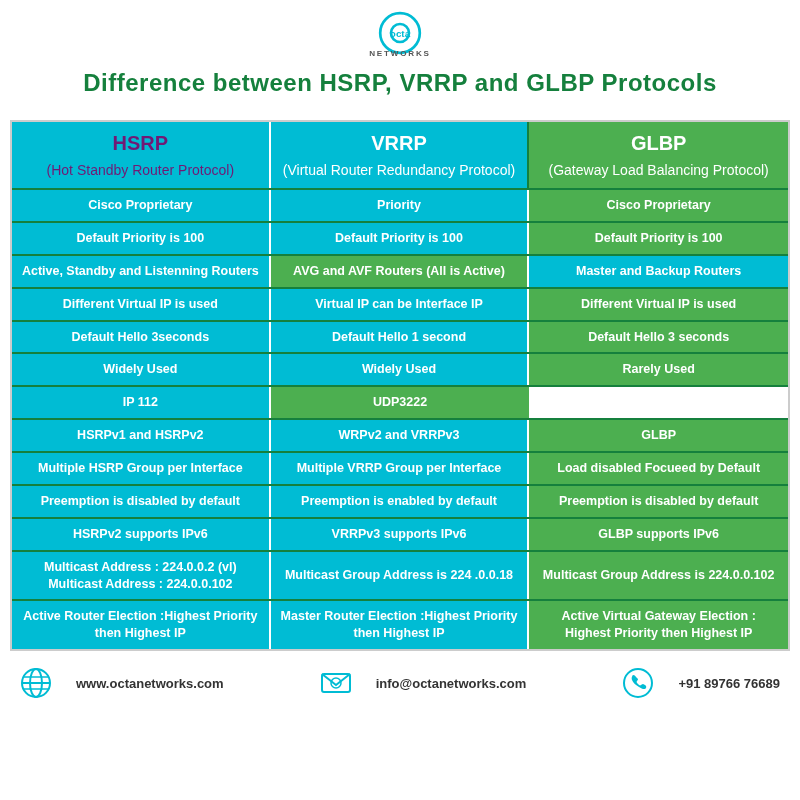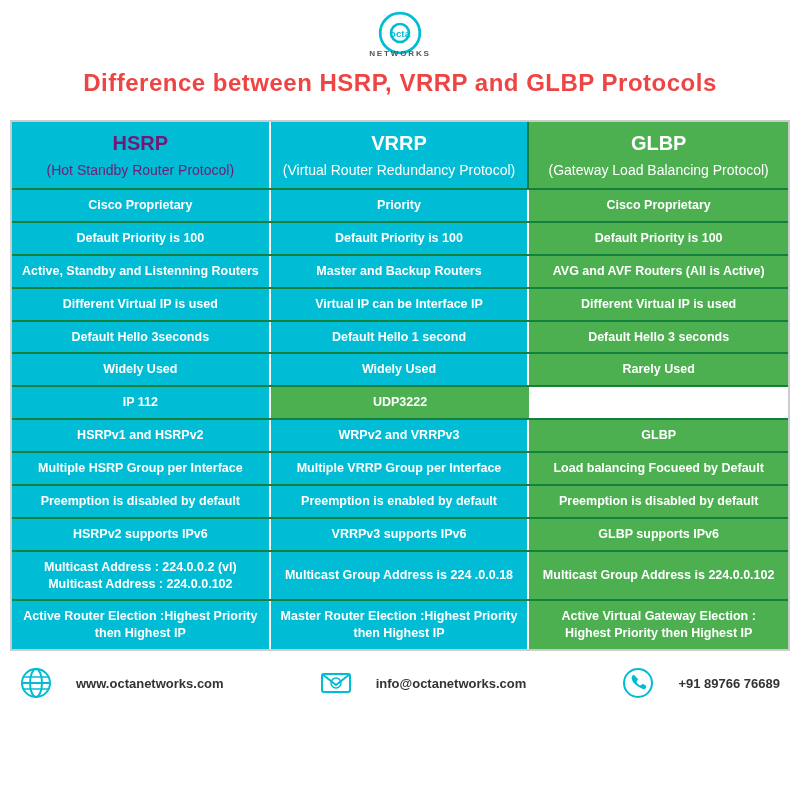--- a/index.html
+++ b/index.html
@@ -33,21 +33,21 @@
       align-items: center;
       justify-content: center;
     }
     .logo-svg {
       width: 90px;
       height: 55px;
     }
     .page-title {
       font-size: 24px;
       font-weight: bold;
-      color: #ef4444;
+      color: #15803d;
       text-align: center;
       margin: 4px 0 8px 0;
       letter-spacing: 0.5px;
     }
     .table-wrapper {
       width: 780px;
       margin: 0 10px;
       border: 2px solid #ccc;
     }
     .table-header-row {
@@ -181,22 +181,22 @@
           <div class="cell cell-blue">Priority</div>
           <div class="cell cell-green">Cisco Proprietary</div>
         </div>
         <div class="table-row">
           <div class="cell cell-blue">Default Priority is 100</div>
           <div class="cell cell-blue">Default Priority is 100</div>
           <div class="cell cell-green">Default Priority is 100</div>
         </div>
         <div class="table-row">
           <div class="cell cell-blue">Active, Standby and Listenning Routers</div>
+          <div class="cell cell-green">AVG and AVF Routers (All is Active)</div>
           <div class="cell cell-blue">Master and Backup Routers</div>
-          <div class="cell cell-green">AVG and AVF Routers (All is Active)</div>
         </div>
         <div class="table-row">
           <div class="cell cell-blue">Different Virtual IP is used</div>
           <div class="cell cell-blue">Virtual IP can be Interface IP</div>
           <div class="cell cell-green">Different Virtual IP is used</div>
         </div>
         <div class="table-row">
           <div class="cell cell-blue">Default Hello 3seconds</div>
           <div class="cell cell-blue">Default Hello 1 second</div>
           <div class="cell cell-green">Default Hello 3 seconds</div>
@@ -211,21 +211,21 @@
           <div class="cell cell-green">UDP3222</div>
         </div>
         <div class="table-row">
           <div class="cell cell-blue">HSRPv1 and HSRPv2</div>
           <div class="cell cell-blue">WRPv2 and VRRPv3</div>
           <div class="cell cell-green">GLBP</div>
         </div>
         <div class="table-row">
           <div class="cell cell-blue">Multiple HSRP Group per Interface</div>
           <div class="cell cell-blue">Multiple VRRP Group per Interface</div>
-          <div class="cell cell-green">Load balancing Focueed by Default</div>
+          <div class="cell cell-green">Load disabled Focueed by Default</div>
         </div>
         <div class="table-row">
           <div class="cell cell-blue">Preemption is disabled by default</div>
           <div class="cell cell-blue">Preemption is enabled by default</div>
           <div class="cell cell-green">Preemption is disabled by default</div>
         </div>
         <div class="table-row">
           <div class="cell cell-blue">HSRPv2 supports IPv6</div>
           <div class="cell cell-blue">VRRPv3 supports IPv6</div>
           <div class="cell cell-green">GLBP supports IPv6</div>

